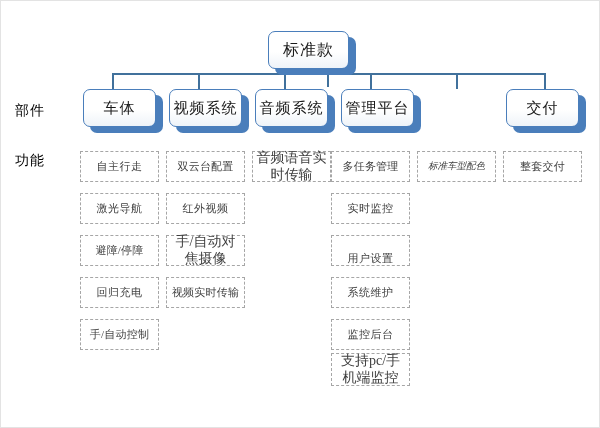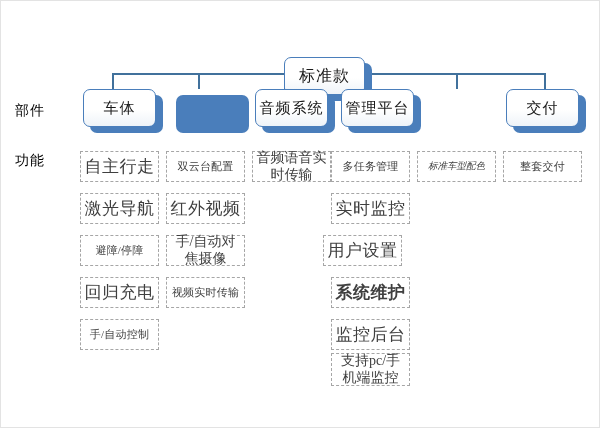--- a/index.html
+++ b/index.html
@@ -84,21 +84,21 @@
     box-sizing: border-box;
     display: flex;
     align-items: center;
     justify-content: center;
     text-align: center;
     color: #3f3f3f;
     padding: 0 2px;
     line-height: 1.15;
   }
   .leaf span { display: block; }
-  .leaf.s14 span { font-size: 17px; letter-spacing: 0.5px; }
+  .leaf.s14 span { font-size: 11px; letter-spacing: 0.5px; }
   .leaf.s12 span { font-size: 11px; letter-spacing: 0.2px; }
   .leaf.s10 span { font-size: 9.5px; letter-spacing: 0; }
   .leaf.two span { font-size: 14px; }
 </style>
 </head>
 <body>
 
 <div id="page">
 
   <div class="row-label" id="label-parts">部件</div>
@@ -106,35 +106,38 @@
 
   <div class="conn conn-v" style="left:326px; top:72px;  height:14px;"></div>
   <div class="conn conn-h" style="left:111px; top:72px;  width:434px;"></div>
   <div class="conn conn-v" style="left:111px; top:72px;  height:16px;"></div>
   <div class="conn conn-v" style="left:197px; top:72px;  height:16px;"></div>
   <div class="conn conn-v" style="left:283px; top:72px;  height:16px;"></div>
   <div class="conn conn-v" style="left:369px; top:72px;  height:16px;"></div>
   <div class="conn conn-v" style="left:455px; top:72px;  height:16px;"></div>
   <div class="conn conn-v" style="left:543px; top:72px;  height:16px;"></div>
 
-  <div class="node" id="root-node" style="left:283px; top:30px; width:88px; height:44px;margin-top:26px;">
+  <div class="node" id="root-node" style="left:267px; top:30px; width:88px; height:44px;">
     <div class="back"></div>
     <div class="front">
       <span>标准款</span>
     </div>
   </div>
 
   <div class="node" style="left:82px; top:88px; width:80px; height:44px;">
     <div class="back"></div>
     <div class="front">
       <span>车体</span>
     </div>
   </div>
   <div class="node" style="left:168px; top:88px; width:80px; height:44px;">
     <div class="back"></div>
+    <div class="front">
+      <span>视频系统</span>
+    </div>
   </div>
   <div class="node" style="left:254px; top:88px; width:80px; height:44px;">
     <div class="back"></div>
     <div class="front">
       <span>音频系统</span>
     </div>
   </div>
   <div class="node" style="left:340px; top:88px; width:80px; height:44px;">
     <div class="back"></div>
     <div class="front">
@@ -180,24 +183,24 @@
   <div class="leaf two" style="left:251px; top:150px; width:79px; height:31px;">
     <span>音频语音实时传输</span>
     </div>
 
   <div class="leaf s12" style="left:330px; top:150px; width:79px; height:31px;">
     <span>多任务管理</span>
     </div>
   <div class="leaf s14" style="left:330px; top:192px; width:79px; height:31px;">
     <span>实时监控</span>
     </div>
-  <div class="leaf s14" style="left:322px; top:234px; width:79px; height:31px;">
+  <div class="leaf s14" style="left:330px; top:234px; width:79px; height:31px;align-items:flex-end;">
     <span>用户设置</span>
     </div>
-  <div class="leaf s14" style="left:330px; top:276px; width:79px; height:31px;font-weight:bold;">
+  <div class="leaf s14" style="left:330px; top:276px; width:79px; height:31px;">
     <span>系统维护</span>
     </div>
   <div class="leaf s14" style="left:330px; top:318px; width:79px; height:31px;">
     <span>监控后台</span>
     </div>
   <div class="leaf two" style="left:330px; top:352px; width:79px; height:33px;justify-content:center;">
     <span>支持pc/手机端监控</span>
     </div>
 
   <div class="leaf s10" style="left:416px; top:150px; width:79px; height:31px;font-style:italic;">

